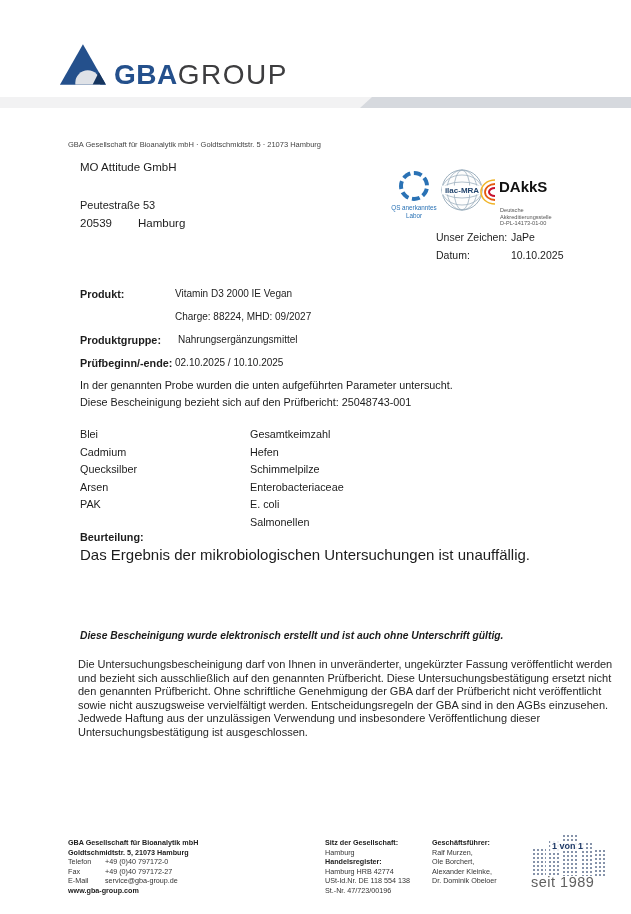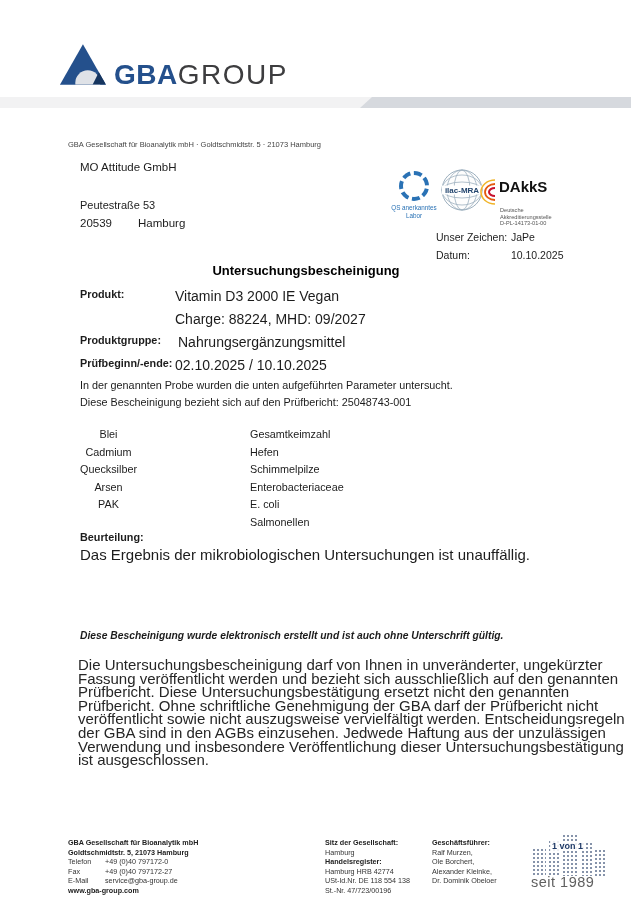--- a/index.html
+++ b/index.html
@@ -32,30 +32,30 @@
   .dakks-name{font-size:15px;font-weight:700;color:#111;margin-left:2px;line-height:1;}
   .dakks-sub{margin-left:21px;margin-top:2px;font-size:5.6px;line-height:6.6px;color:#555;}
   
   .meta{position:absolute;left:436px;top:231px;font-size:10.5px;}
   .meta-row{margin-bottom:5.5px;}
   .meta-label{display:inline-block;width:72px;}
   
   .doc-title{position:absolute;left:0;top:263px;width:612px;text-align:center;
     font-size:13px;font-weight:700;color:#000;}
   .field-label{position:absolute;left:80px;font-size:10.8px;font-weight:700;}
-  .field-value{position:absolute;left:175px;font-size:14px;text-align:right;}
+  .field-value{position:absolute;left:175px;font-size:10px;text-align:right;}
   .intro-line{position:absolute;left:80px;font-size:10.8px;}
   .param-col{position:absolute;top:426px;font-size:10.8px;line-height:17.5px;}
-  .param-left{left:80px;text-align:center;}
+  .param-left{left:80px;}
   .param-right{left:250px;}
   .assess-label{position:absolute;left:80px;top:531px;font-size:10.8px;font-weight:700;}
   .assess-line1{position:absolute;left:80px;top:546px;font-size:15px;}
   .assess-text{position:absolute;left:80px;top:560px;width:548px;font-size:10.8px;line-height:14.4px;}
   .signature-note{position:absolute;left:80px;top:630px;font-size:10.3px;font-weight:700;font-style:italic;}
-  .legal-text{position:absolute;left:78px;top:658px;width:552px;font-size:15px;line-height:13.6px;color:#262626;}
+  .legal-text{position:absolute;left:78px;top:658px;width:552px;font-size:11px;line-height:13.6px;color:#262626;}
   
   .footer{position:absolute;left:0;top:838px;width:631px;font-size:7.2px;line-height:9.6px;color:#333;}
   .f-col{position:absolute;top:0;}
   .f-col1{left:68px;}
   .f-col2{left:325px;}
   .f-col3{left:432px;}
   .f-bold{font-weight:700;color:#222;}
   .f-row .f-lab{display:inline-block;width:37px;}
   
   .halftone{position:absolute;left:532px;top:834px;width:76px;height:44px;}
@@ -141,21 +141,20 @@
     <div class="meta-row">
       <span class="meta-label">Unser Zeichen:</span>
       <span>JaPe</span>
     </div>
     <div class="meta-row">
       <span class="meta-label">Datum:</span>
       <span>10.10.2025</span>
     </div>
   </div>
 
-  <div class="doc-title">Untersuchungsbescheinigung</div>
 
   <div class="field-label" style="top:288px">Produkt:</div>
   <div class="field-value" style="top:288px">Vitamin D3 2000 IE Vegan</div>
   <div class="field-value" style="top:311px">Charge: 88224, MHD: 09/2027</div>
   <div class="field-label" style="top:334px">Produktgruppe:</div>
   <div class="field-value" style="top:334px;left:178px">Nahrungsergänzungsmittel</div>
   <div class="field-label" style="top:357px">Prüfbeginn/-ende:</div>
   <div class="field-value" style="top:357px">02.10.2025  /  10.10.2025</div>
 
   <div class="intro-line" style="top:379px">In der genannten Probe wurden die unten aufgeführten Parameter untersucht.</div>

